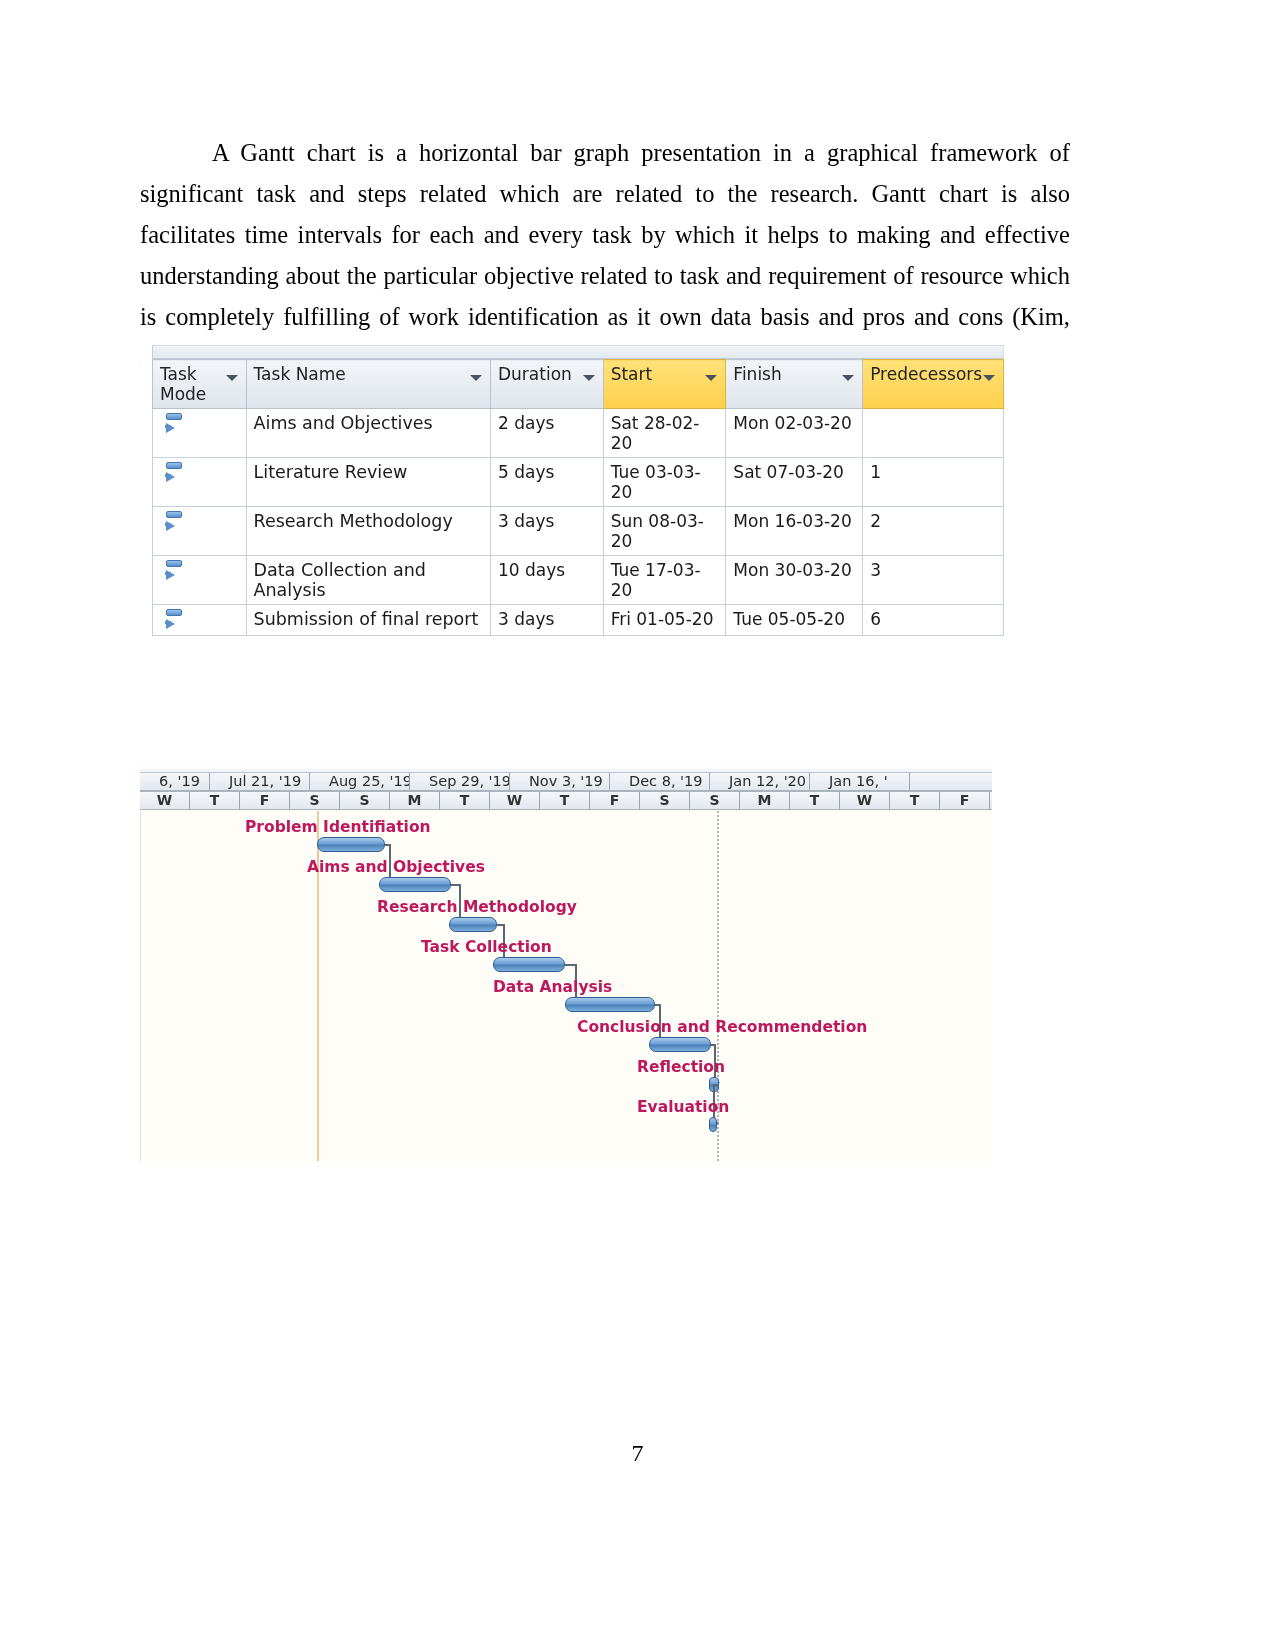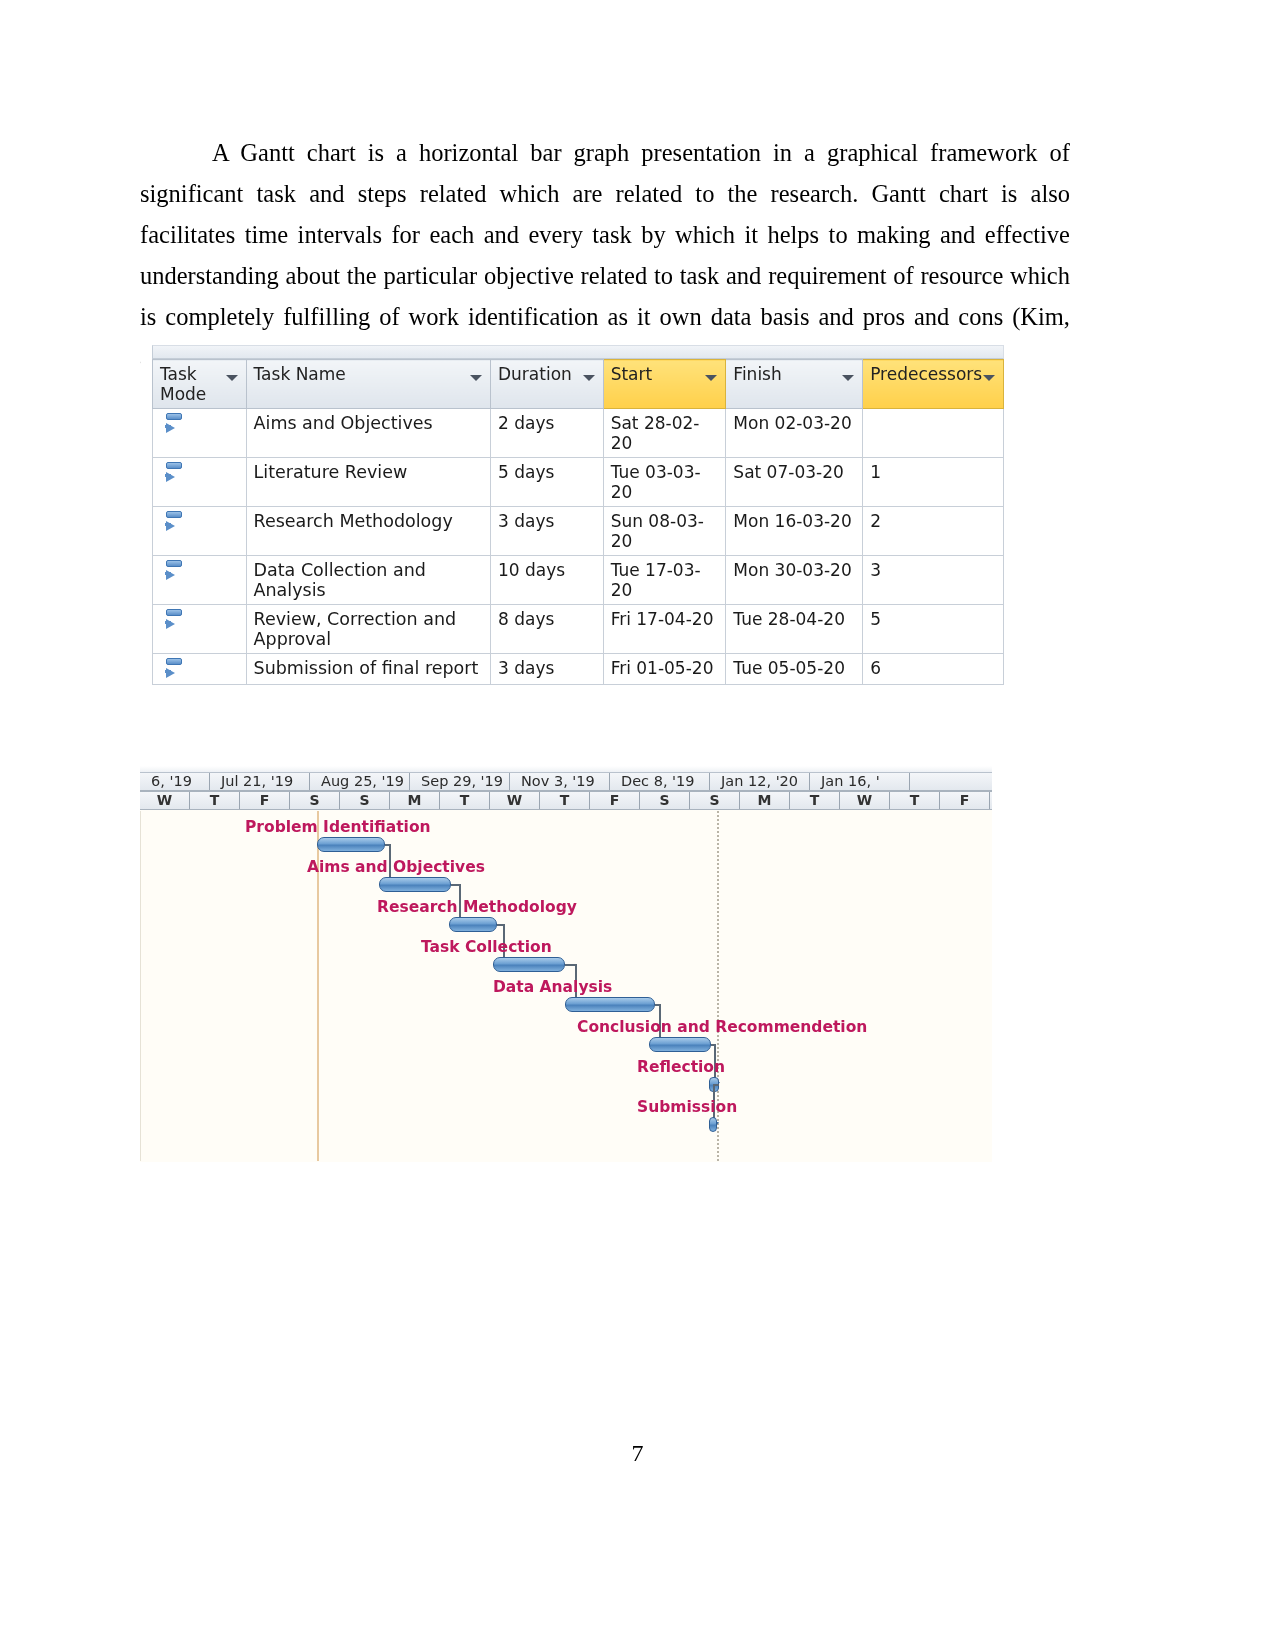--- a/index.html
+++ b/index.html
@@ -152,21 +152,21 @@
     border-top: 1px solid #a9b3be;
     border-bottom: 1px solid #a9b3be;
     box-sizing: border-box;
   }
   .tl-row.weeks { border-top: 1px solid #b9c2cd; }
   .tl-cell {
     border-right: 1px solid #9aa5b1;
     font-size: 14.5px;
     color: #2b2b2b;
     line-height: 17px;
-    padding-left: 11px;
+    padding-left: 19px;
     box-sizing: border-box;
     white-space: nowrap;
     overflow: hidden;
   }
   .tl-row.days .tl-cell {
     text-align: center;
     padding-left: 0;
     font-size: 14px;
     font-weight: bold;
     color: #333;
@@ -328,34 +328,20 @@
               <i class="bar"></i>
               <i class="arrtail"></i>
               <i class="arr"></i>
             </div>
         </td>
         <td class="c-name tall">Data Collection and Analysis</td>
         <td class="tall">10 days</td>
         <td class="tall">Tue 17-03-20</td>
         <td class="tall">Mon 30-03-20</td>
         <td class="tall">3</td>
-      </tr>
-      <tr>
-        <td class="tall">
-          <div class="mode-icon">
-              <i class="bar"></i>
-              <i class="arrtail"></i>
-              <i class="arr"></i>
-            </div>
-        </td>
-        <td class="c-name tall">Review, Correction and Approval</td>
-        <td class="tall">8 days</td>
-        <td class="tall">Fri 17-04-20</td>
-        <td class="tall">Tue 28-04-20</td>
-        <td class="tall">5</td>
       </tr>
       <tr>
         <td class="tall">
           <div class="mode-icon">
               <i class="bar"></i>
               <i class="arrtail"></i>
               <i class="arr"></i>
             </div>
         </td>
         <td class="c-name tall">Submission of final report</td>
@@ -432,18 +418,18 @@
       <div class="glabel" style="left: 436px; top: 207px;">Conclusion and Recommendetion</div>
       <div class="gbar" style="left: 508px; top: 226px; width: 62px;"></div>
       <div class="link h" style="left: 570px; top: 233px; width: 3px;"></div>
       <div class="link v" style="left: 573px; top: 233px; height: 37px;"></div>
       <div class="arrowhead" style="left: 569px; top: 271px;"></div>
       <div class="glabel" style="left: 496px; top: 247px;">Reflection</div>
       <div class="gbar milestone" style="left: 568px; top: 266px; width: 10px;"></div>
       <div class="link h" style="left: 572px; top: 273px; width: 6px;"></div>
       <div class="link v" style="left: 572px; top: 273px; height: 37px;"></div>
       <div class="arrowhead" style="left: 568px; top: 311px;"></div>
-      <div class="glabel" style="left: 496px; top: 287px;">Submission</div>
+      <div class="glabel" style="left: 496px; top: 287px;">Evaluation</div>
       <div class="gbar milestone" style="left: 568px; top: 306px; width: 8px;"></div>
     </div>
 </div>
 
 <div class="page-num">7</div>
 
 </body></html>

